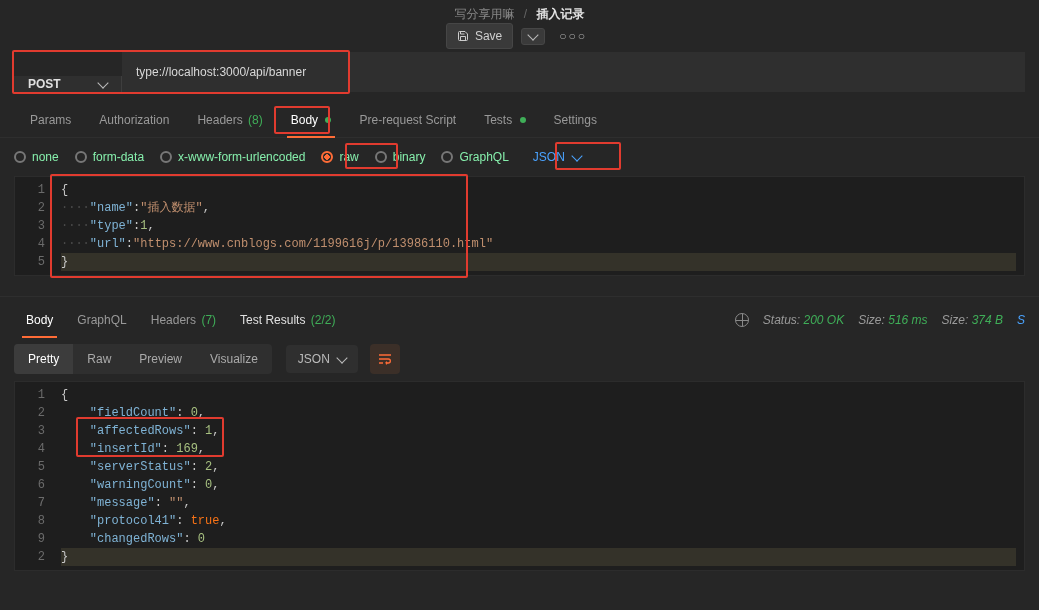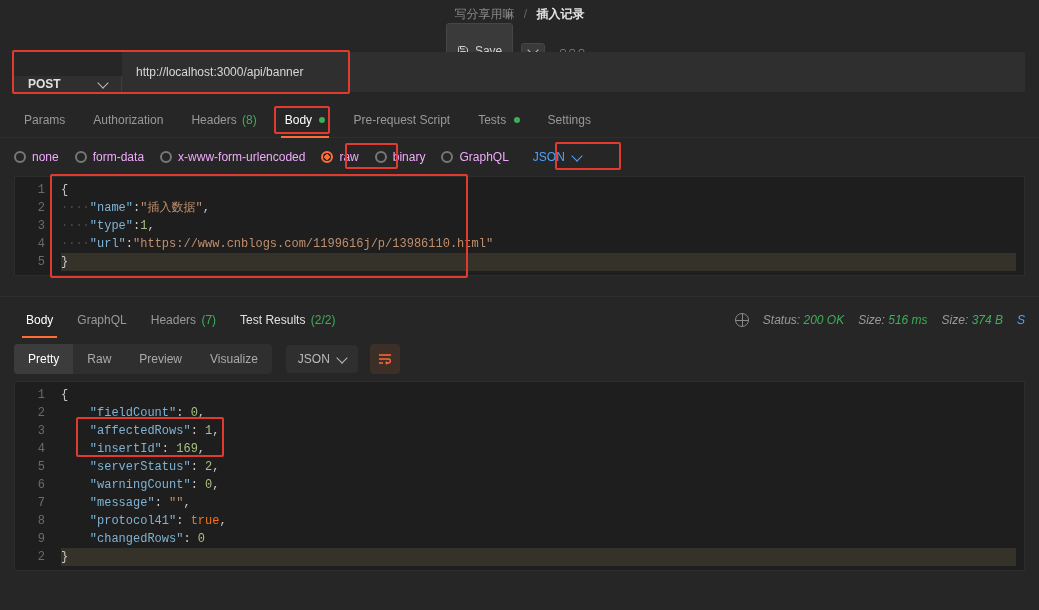--- a/index.html
+++ b/index.html
@@ -20,21 +20,21 @@
     height: 36px;
     flex-direction: column;
   }
   .breadcrumb { color: #888; }
   .breadcrumb .current { color: #e6e6e6; font-weight: 600; }
   .top-actions { display: flex; align-items: center; gap: 8px; }
   .btn {
     background: #3a3a3a;
     border: 1px solid #464646;
     color: #d0d0d0;
-    padding: 20px 10px;
+    padding: 5px 10px;
     border-radius: 3px;
     display: inline-flex;
     align-items: center;
     gap: 6px;
     cursor: pointer;
     font-size: 12px;
   }
   .btn.small { padding: 5px 7px; }
   .more-dots { letter-spacing: 2px; color: #aaa; cursor: pointer; padding: 4px 6px; }
 
@@ -67,21 +67,21 @@
     align-items: center;
     padding: 0 14px;
     color: #d8d8d8;
   }
   .req-hl { position: absolute; left: -2px; top: -2px; width: 338px; height: 44px; }
 
   .tabs-row {
     display: flex;
     align-items: center;
     gap: 0;
-    padding: 0 10px;
+    padding: 0 16px;
     height: 36px;
     border-bottom: 1px solid #2e2e2e;
     position: relative;
   }
   .tab {
     padding: 10px 14px;
     color: #999;
     cursor: pointer;
     position: relative;
   }
@@ -97,21 +97,21 @@
   .body-tab-hl { position:absolute; left:274px; top:4px; width:56px; height:28px; }
 
   .body-type-row {
     display: flex;
     align-items: center;
     gap: 16px;
     padding: 8px 14px;
     height: 38px;
     position: relative;
   }
-  .radio { display:flex; align-items:center; gap:6px; color:#f0abfc; cursor:pointer; }
+  .radio { display:flex; align-items:center; gap:6px; color:#86efac; cursor:pointer; }
   .radio .bullet {
     width:12px; height:12px; border-radius:50%;
     border:2px solid #777; display:inline-block;
   }
   .radio.selected .bullet {
     border-color:#ff6c37;
     background: radial-gradient(circle, #ff6c37 0 45%, transparent 46% 100%);
   }
   .raw-hl { position:absolute; left:345px; top:5px; width:53px; height:26px; }
   .json-select {
@@ -227,21 +227,21 @@
     <span class="more-dots">○○○</span>
   </div>
 </div>
 
 <div class="request-row">
   <div class="method-select">
     <span>POST</span>
     <span class="chev"></span>
   </div>
   <div class="url-input">
-    <span>http://localhost:3000/api/banner</span>
+    <span>type://localhost:3000/api/banner</span>
   </div>
   <div class="red-box req-hl"></div>
 </div>
 
 <div class="tabs-row">
   <div class="tab">Params</div>
   <div class="tab">Authorization</div>
   <div class="tab">
     <span>Headers</span>
     <span class="badge-count">(8)</span>

